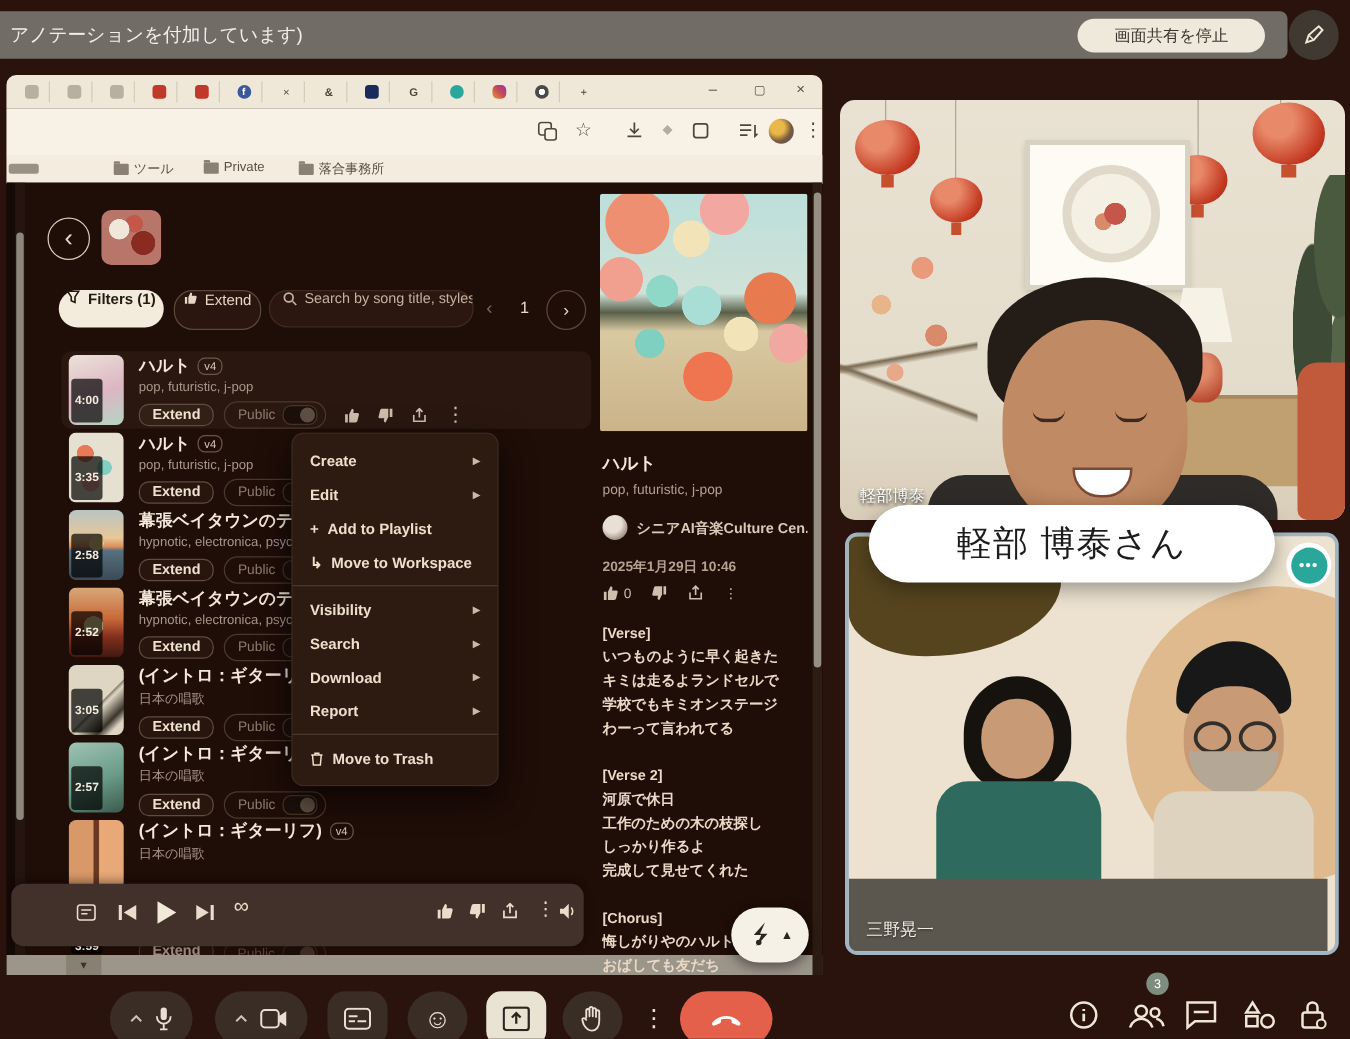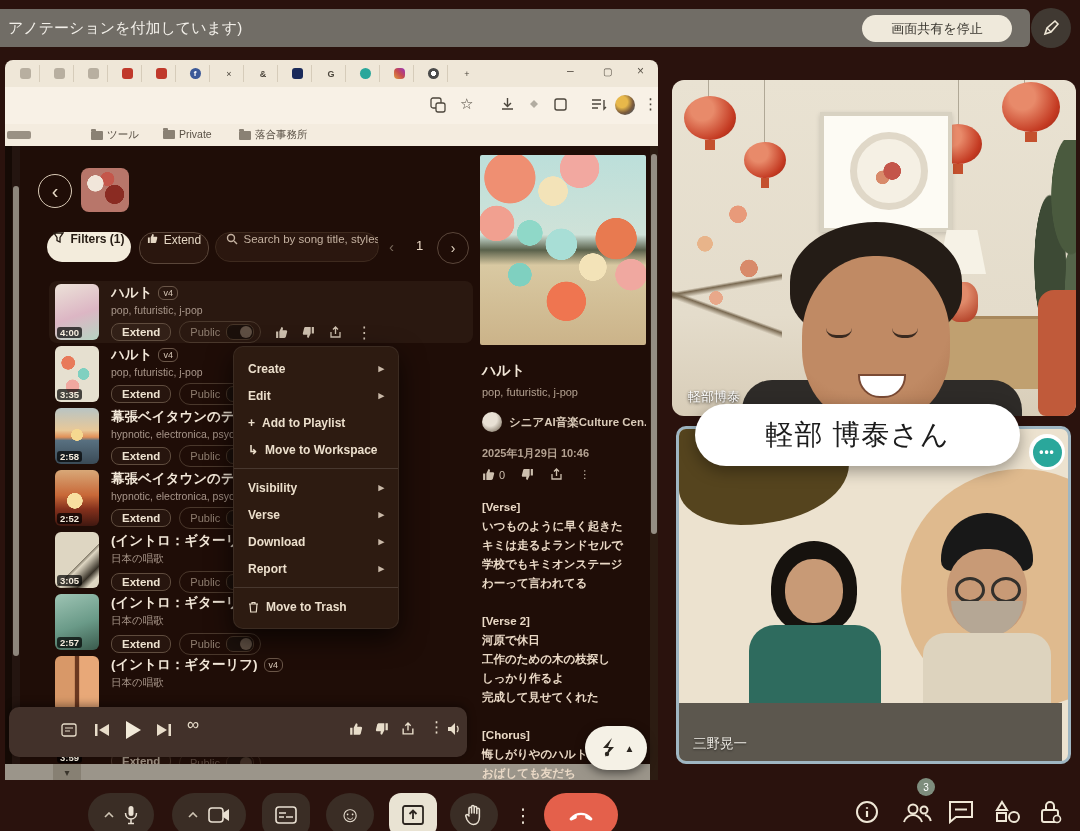--- a/index.html
+++ b/index.html
@@ -38,21 +38,21 @@
   #liked{left:134px;top:86px;width:68px;border:1px solid #5a463a;background:#2a160e;color:#e5d7c4;justify-content:center;}
   #searchpill{left:210px;top:86px;width:164px;background:#2b170f;border:1px solid #3e2a1e;color:#c4b1a0;padding-left:10px;box-sizing:border-box;}
   #searchpill span{white-space:nowrap;overflow:hidden;font-size:11.5px;}
   #pag-prev{left:384px;top:92px;color:#7a6a5c;font-size:15px;}
   #pag-num{left:411px;top:92px;color:#ead9c6;font-size:13px;}
   #pag-next{left:432px;top:86px;width:30px;height:30px;border-radius:50%;border:1px solid #5a463a;color:#e5d7c4;display:flex;align-items:center;justify-content:center;font-size:14px;}
   
   .song-row{left:44px;width:424px;height:62px;}
   .song-row.hl{background:rgba(255,230,200,0.05);border-radius:8px;}
   .thumb{position:absolute;left:6px;top:3px;width:44px;height:56px;border-radius:6px;overflow:hidden;}
-  .dur{position:absolute;left:2px;bottom:2px;background:rgba(0,0,0,0.7);color:#f5ecdd;font-size:9.5px;font-weight:bold;padding:0 3px;border-radius:3px;}
+  .dur{position:absolute;left:2px;bottom:2px;background:rgba(0,0,0,0.7);color:#f5ecdd;font-size:9.5px;font-weight:bold;padding:12px 3px;border-radius:3px;}
   .dur:empty{display:none;}
   .song-info{position:absolute;left:62px;top:3px;width:360px;}
   .title-line{display:flex;align-items:center;gap:6px;white-space:nowrap;overflow:hidden;width:300px;}
   .song-title{color:#f2e7d8;font-size:13.5px;font-weight:bold;}
   .v4{border:1px solid #6a5648;border-radius:6px;font-size:9px;color:#d8c8b8;padding:0 4px;line-height:12px;}
   .v4:empty{display:none;}
   .genres{color:#a8968a;font-size:10.5px;margin-top:2px;white-space:nowrap;overflow:hidden;width:230px;}
   .actions{display:flex;align-items:center;gap:8px;margin-top:5px;}
   .extend{border:1px solid #5f4c3e;border-radius:8px;color:#eee2d0;font-size:11.5px;font-weight:bold;padding:2px 10px;background:rgba(255,235,210,0.04);}
   .pubpill{border:1px solid #4a382c;border-radius:13px;display:flex;align-items:center;gap:6px;padding:2px 6px 2px 10px;color:#8d7c6e;font-size:11px;}
@@ -467,21 +467,21 @@
       <div class="mi">
           <span>↳</span>
           <span class="grow">Move to Workspace</span>
         </div>
       <div class="mdiv"></div>
       <div class="mi">
           <span class="grow">Visibility</span>
           <span class="arr">▸</span>
         </div>
       <div class="mi">
-          <span class="grow">Verse</span>
+          <span class="grow">Search</span>
           <span class="arr">▸</span>
         </div>
       <div class="mi">
           <span class="grow">Download</span>
           <span class="arr">▸</span>
         </div>
       <div class="mi">
           <span class="grow">Report</span>
           <span class="arr">▸</span>
         </div>

